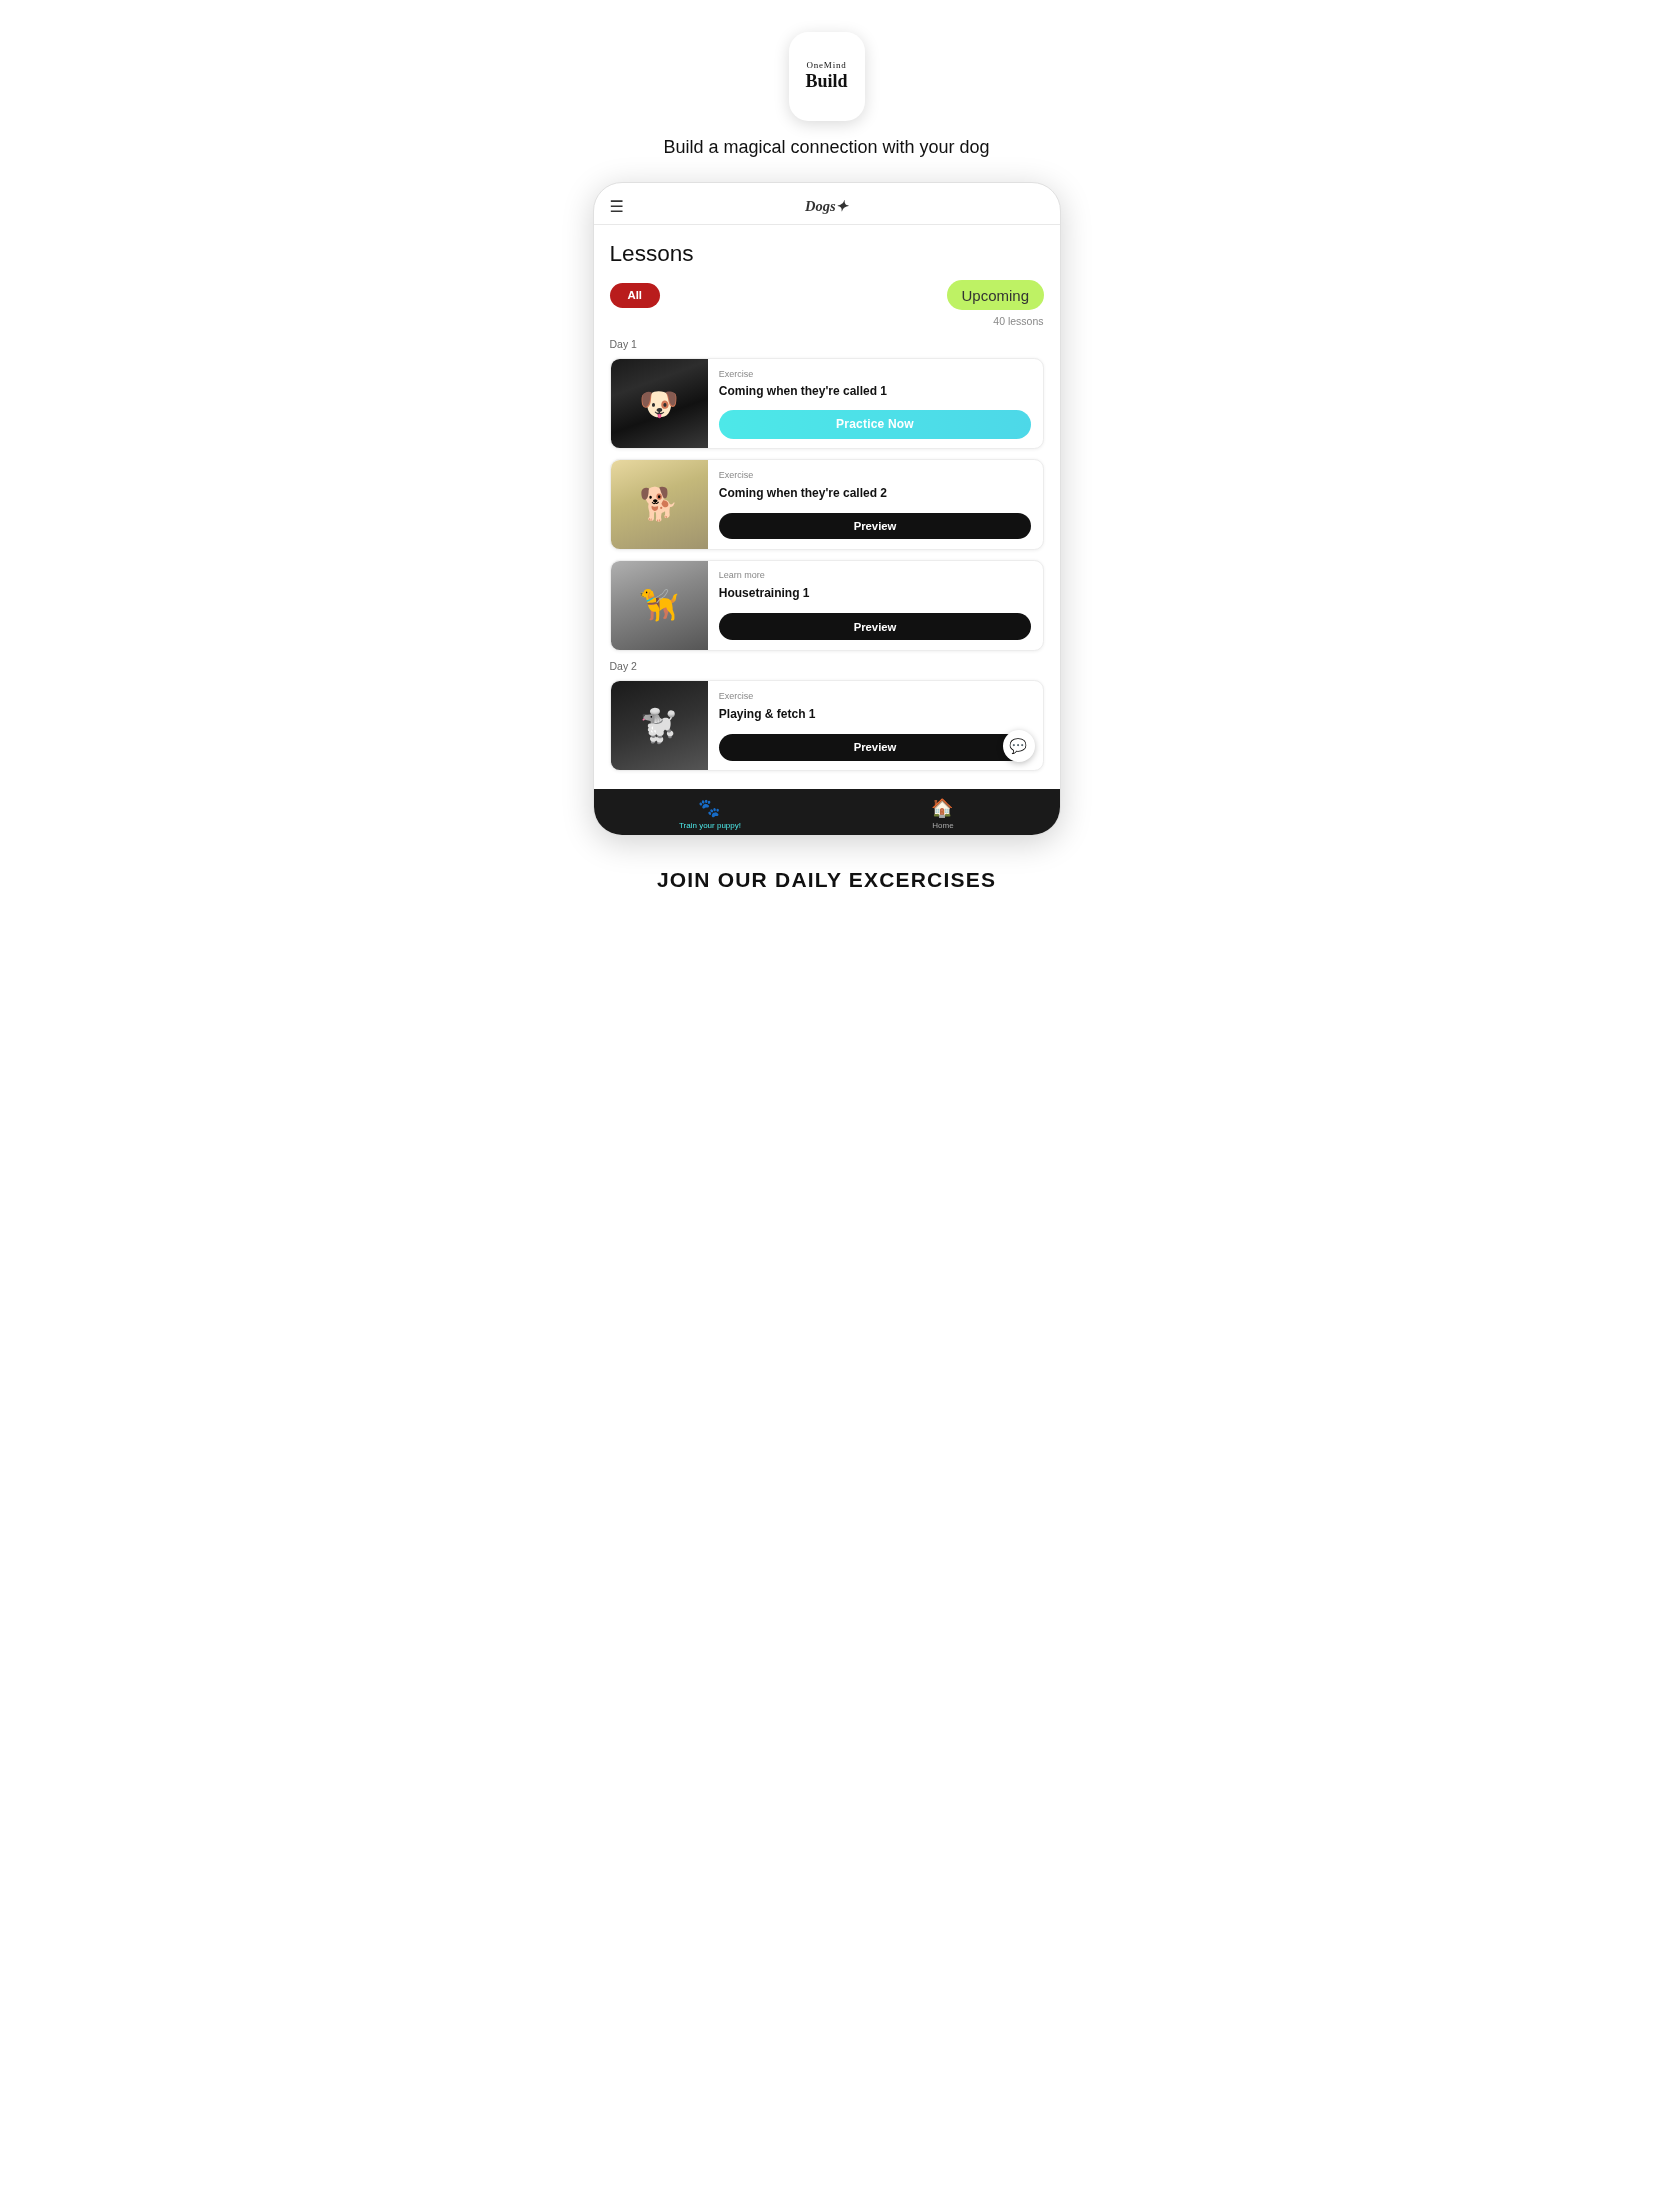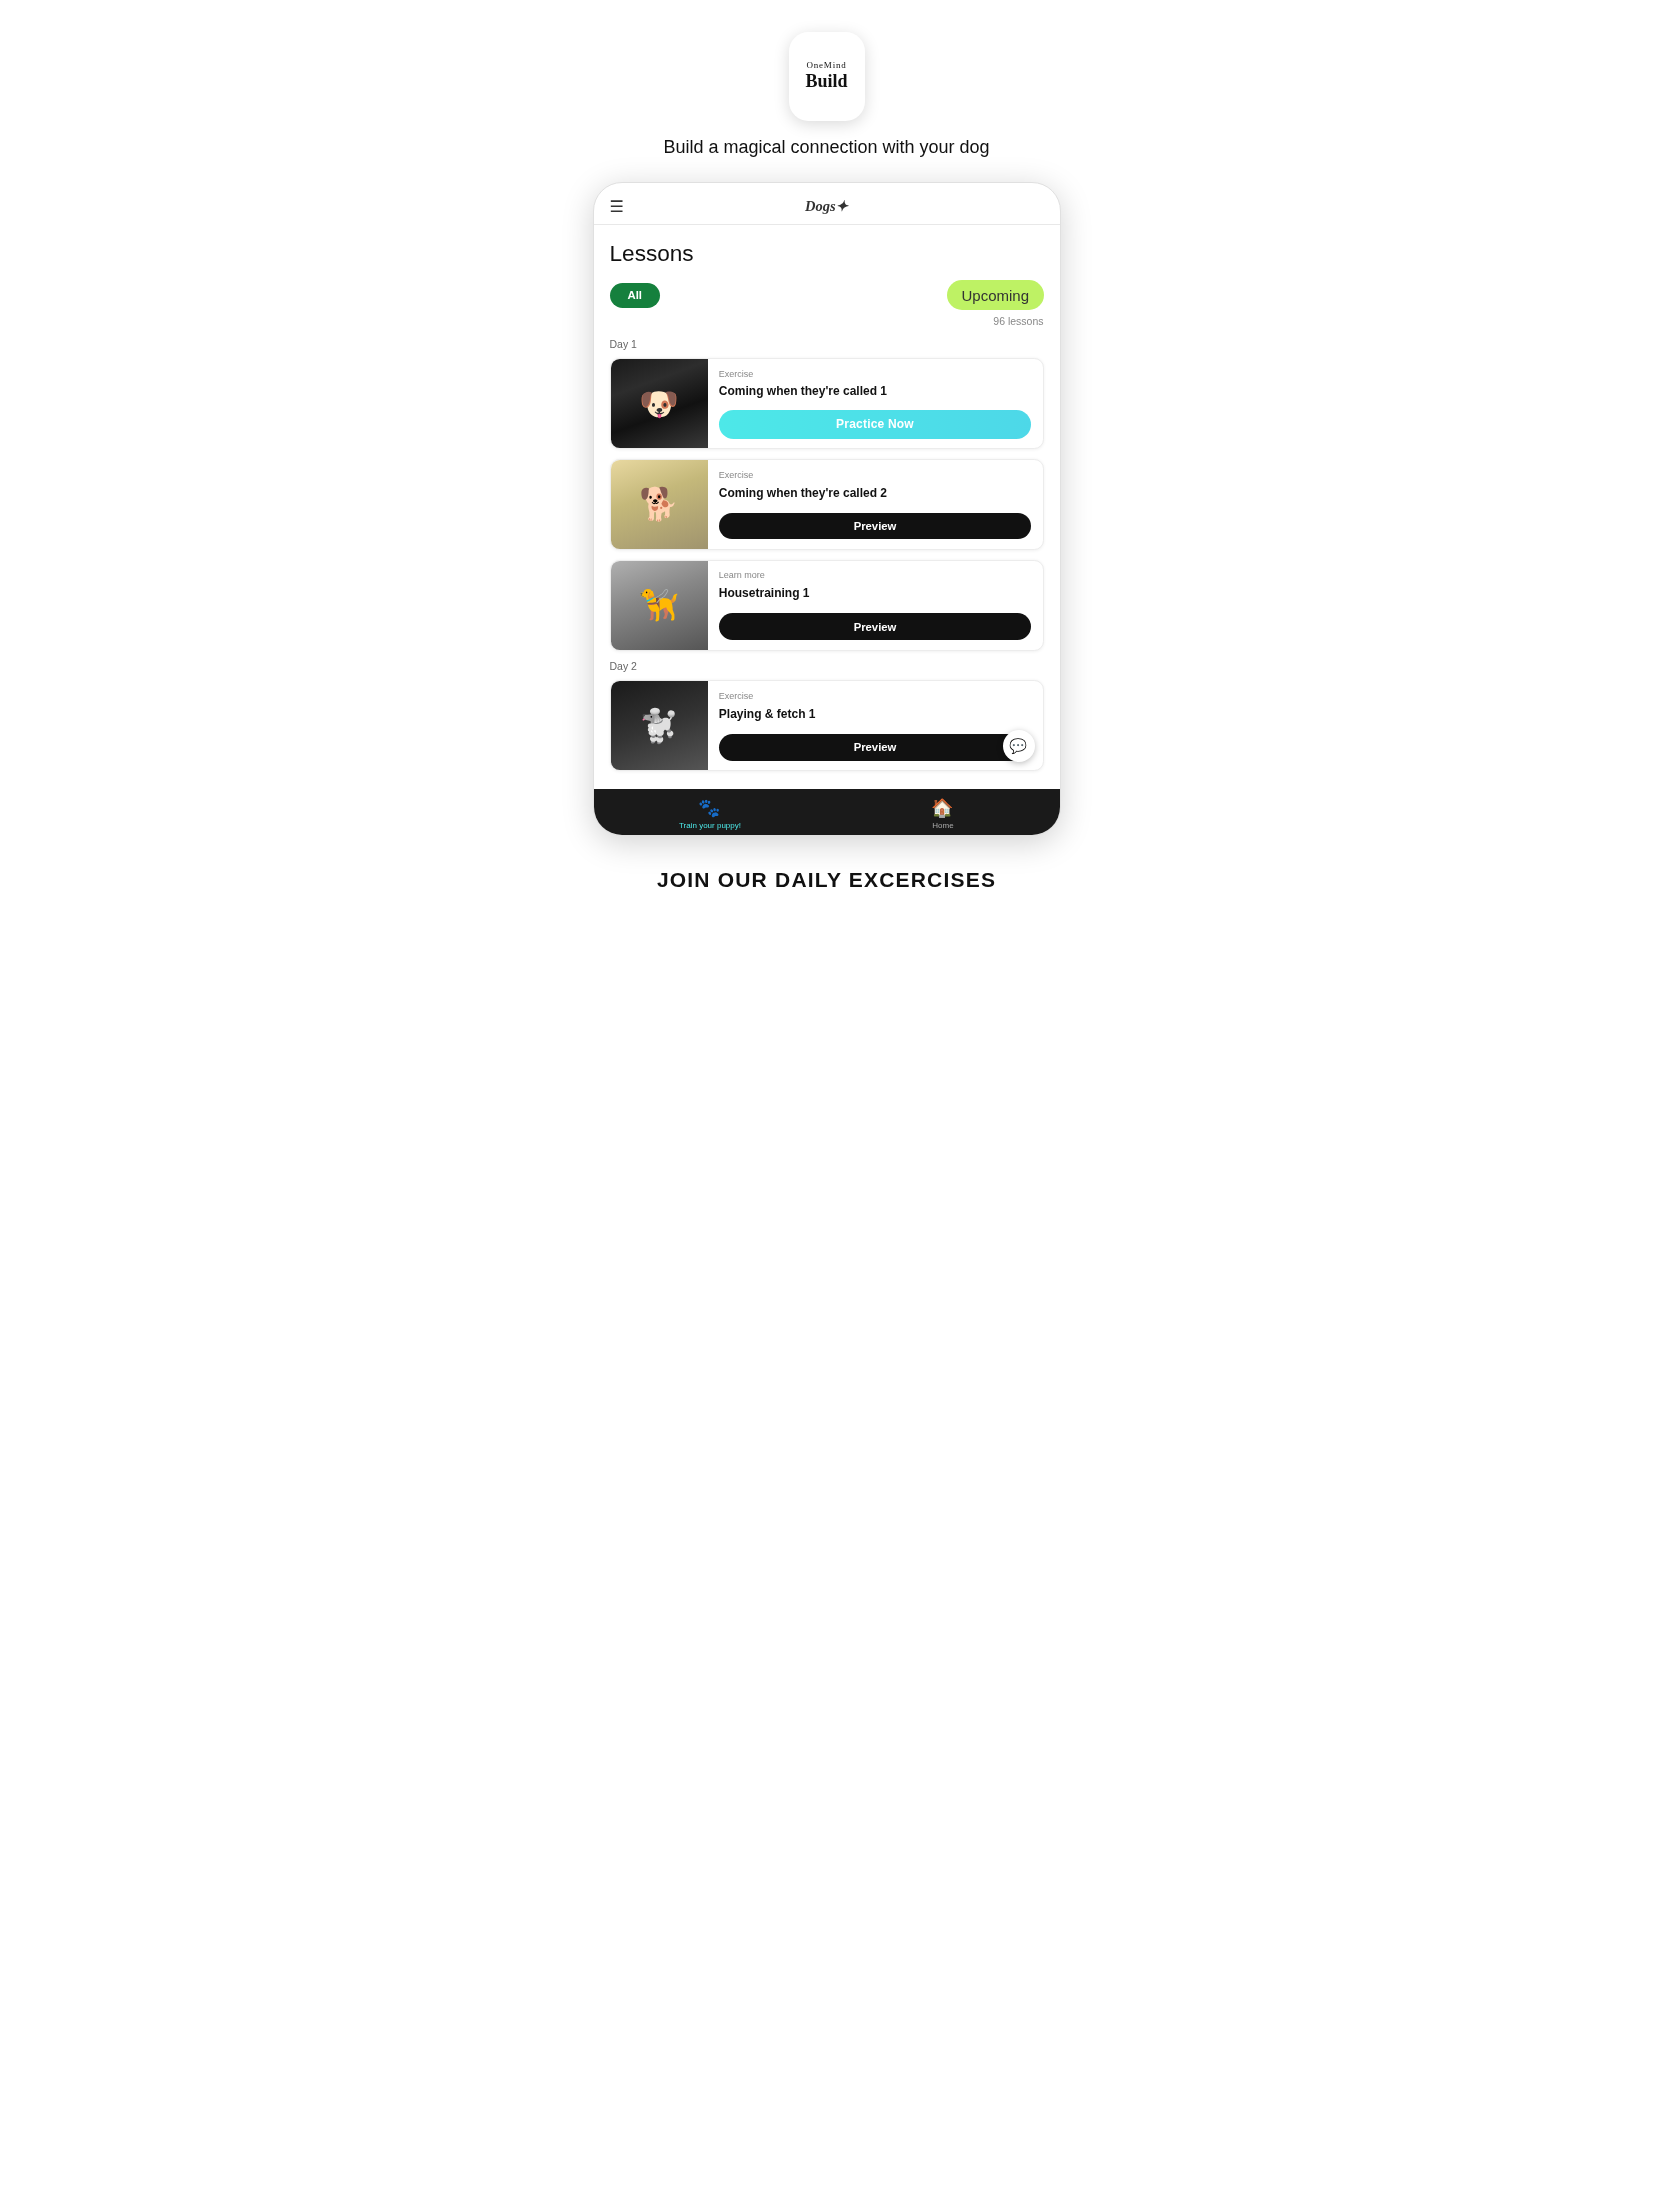--- a/index.html
+++ b/index.html
@@ -96,21 +96,21 @@
     }
 
     
     .filter-row {
       display: flex;
       align-items: center;
       justify-content: space-between;
       margin-bottom: 4.8px;
     }
     .filter-all {
-      background: #15803d;
+      background: #b91c1c;
       color: #fff;
       border: none;
       border-radius: 16px;
       padding: 6.5px 18px;
       font-size: 11.3px;
       font-weight: 600;
       cursor: pointer;
     }
     .filter-upcoming {
       background: #bef264;
@@ -312,21 +312,21 @@
     <span class="logo-text">Dogs✦</span>
   </div>
 
   <div class="content">
     <div class="lessons-title">Lessons</div>
 
     <div class="filter-row">
       <button class="filter-all">All</button>
       <button class="filter-upcoming">Upcoming</button>
     </div>
-    <div class="lessons-count">96 lessons</div>
+    <div class="lessons-count">40 lessons</div>
 
     <div class="day-label">Day 1</div>
 
     <div class="lesson-card">
       <div class="lesson-img dog-img-1"></div>
       <div class="lesson-info">
         <div class="lesson-type">Exercise</div>
         <div class="lesson-name">Coming when they're called 1</div>
         <button class="btn-practice">Practice Now</button>
       </div>

